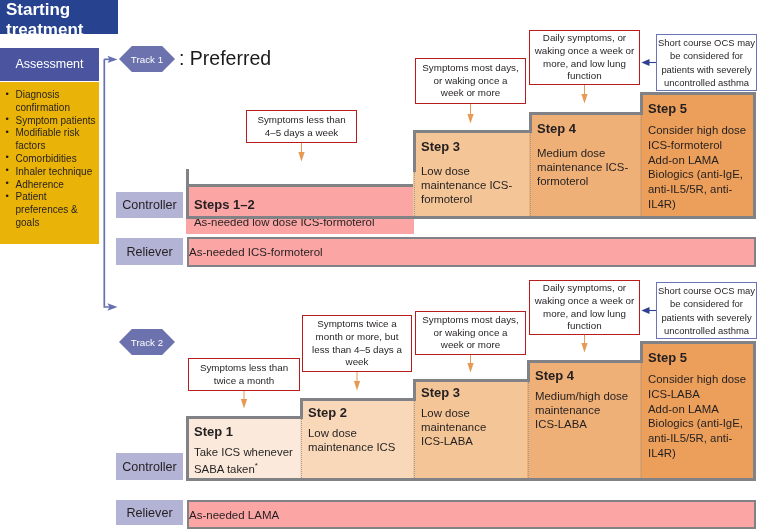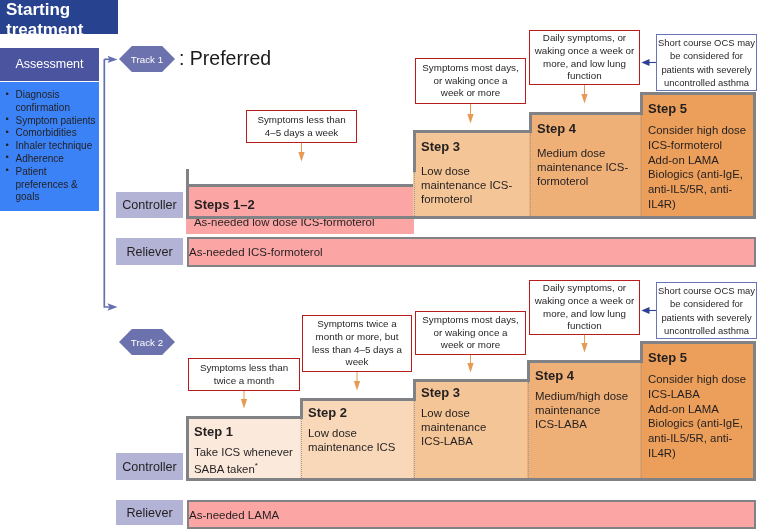--- a/index.html
+++ b/index.html
@@ -8,21 +8,21 @@
        -webkit-font-smoothing:antialiased;}
   .abs{position:absolute;box-sizing:border-box;}
 
   
   #banner{left:0;top:0;width:118px;height:34px;background:#27428e;color:#fff;
           font-weight:bold;font-size:17px;display:flex;align-items:flex-start;padding-left:6px;}
 
   
   #assess-head{left:0;top:48px;width:99px;height:33px;background:#4b559f;color:#fff;
                display:flex;align-items:center;justify-content:center;font-size:12.5px;padding-bottom:2px;}
-  #assess-body{left:0;top:82px;width:99px;height:129px;background:#3b82f6;padding:7px 2px 0 5px;}
+  #assess-body{left:0;top:82px;width:99px;height:162px;background:#eab308;padding:7px 2px 0 5px;}
   #assess-body ul{margin:0;padding:0;list-style:none;font-size:10px;line-height:12.8px;}
   #assess-body li{position:relative;padding-left:10.5px;}
   #assess-body li:before{content:"\2022";position:absolute;left:0.5px;top:-1.5px;font-size:9.5px;}
 
   
   .hex{background:#6b72ae;color:#fff;font-size:9.8px;
        display:flex;align-items:center;justify-content:center;
        clip-path:polygon(0% 50%, 23% 0%, 77% 0%, 100% 50%, 77% 100%, 23% 100%);}
 
   
@@ -60,20 +60,21 @@
   <span>Starting treatment</span>
 </div>
 
 <div class="abs" id="assess-head">
   <span>Assessment</span>
 </div>
 <div class="abs" id="assess-body">
   <ul>
     <li>Diagnosis confirmation</li>
     <li>Symptom patients</li>
+    <li>Modifiable risk factors</li>
     <li>Comorbidities</li>
     <li>Inhaler technique</li>
     <li>Adherence</li>
     <li>Patient preferences &amp; goals</li>
   </ul>
 </div>
 
 <svg width="758" height="530">
   <g stroke="#6670b0" stroke-width="1.7" fill="none">
     <path d="M104.3,59.3 L104.3,307 L110,307"></path>

